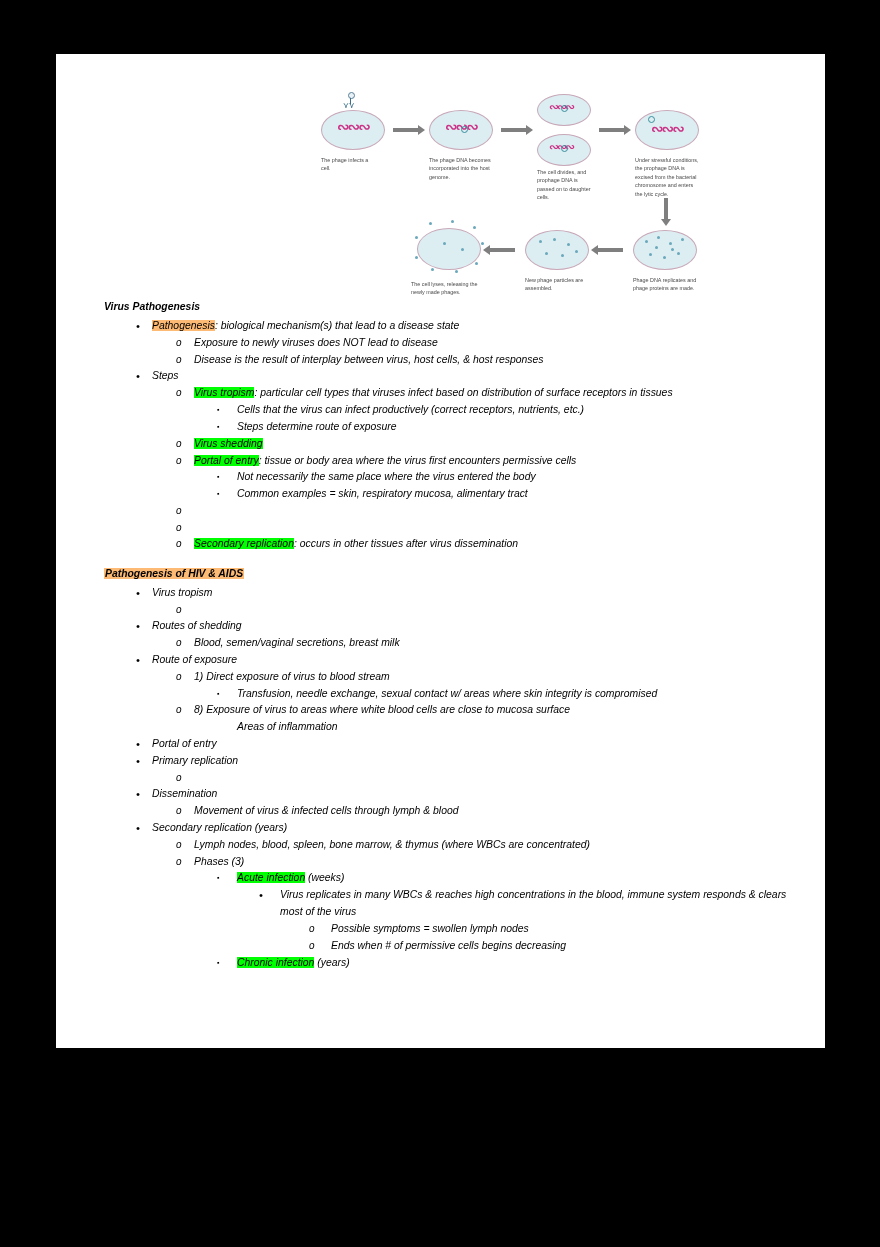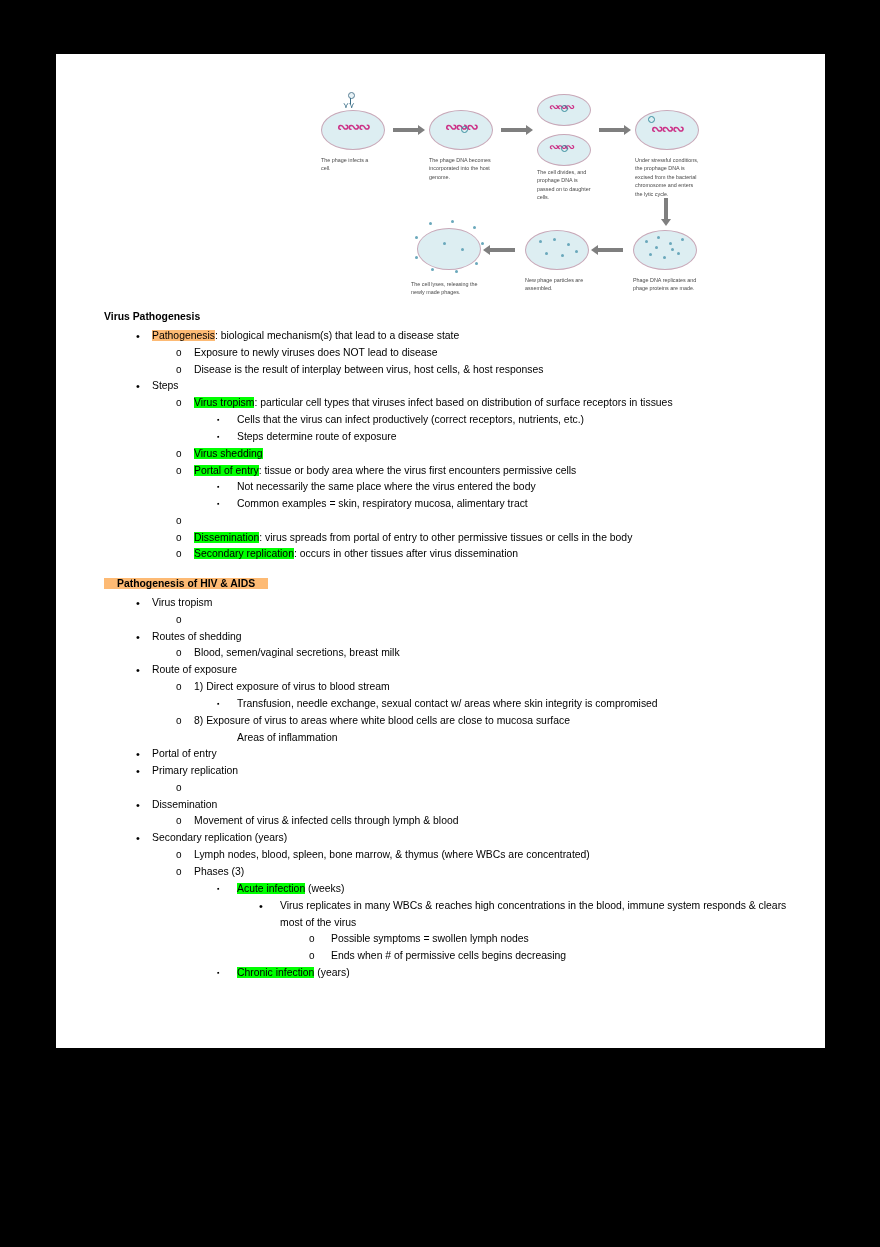--- a/index.html
+++ b/index.html
@@ -99,31 +99,32 @@
   .speck {
     position: absolute;
     width: 3px; height: 3px;
     border-radius: 50%;
     background: #6aa8bb;
   }
 
   
   .content {
     position: absolute;
-    left: 48px; top: 255px;
+    left: 48px; top: 245px;
     width: 700px;
+    font-style: italic;
   }
   .h1 {
     font-size: 10.4px;
     font-weight: bold;
     color: #000;
     margin: 0 0 2px 0;
     line-height: 1.62;
   }
-  .h1 .hl-y { padding: 0 13px; }
+  .h1 .hl-y { padding: 0 1px; }
   .spacer { height: 13px; }
 
   .row {
     display: flex;
     align-items: flex-start;
     line-height: 1.62;
     font-size: 10.4px;
     color: #000;
   }
   .mk {
@@ -279,21 +280,20 @@
       </div>
       <div class="row l3">
         <span class="mk sq">▪</span>
         <span class="tx"><span>Common examples = skin, respiratory mucosa, alimentary tract</span></span>
       </div>
       <div class="row l2">
         <span class="mk circ">o</span>
       </div>
       <div class="row l2">
         <span class="mk circ">o</span>
-        <span class="tx"><span class="hl-g">Dissemination</span><span>: virus spreads from portal of entry to other permissive tissues or cells in the body</span></span>
       </div>
       <div class="row l2">
         <span class="mk circ">o</span>
         <span class="tx"><span class="hl-g">Secondary replication</span><span>: occurs in other tissues after virus dissemination</span></span>
       </div>
       <div class="spacer"></div>
       <div class="h1"><span class="hl-y">Pathogenesis of HIV &amp; AIDS</span></div>
       <div class="row l1">
         <span class="mk dot">•</span>
         <span class="tx"><span>Virus tropism</span></span>

